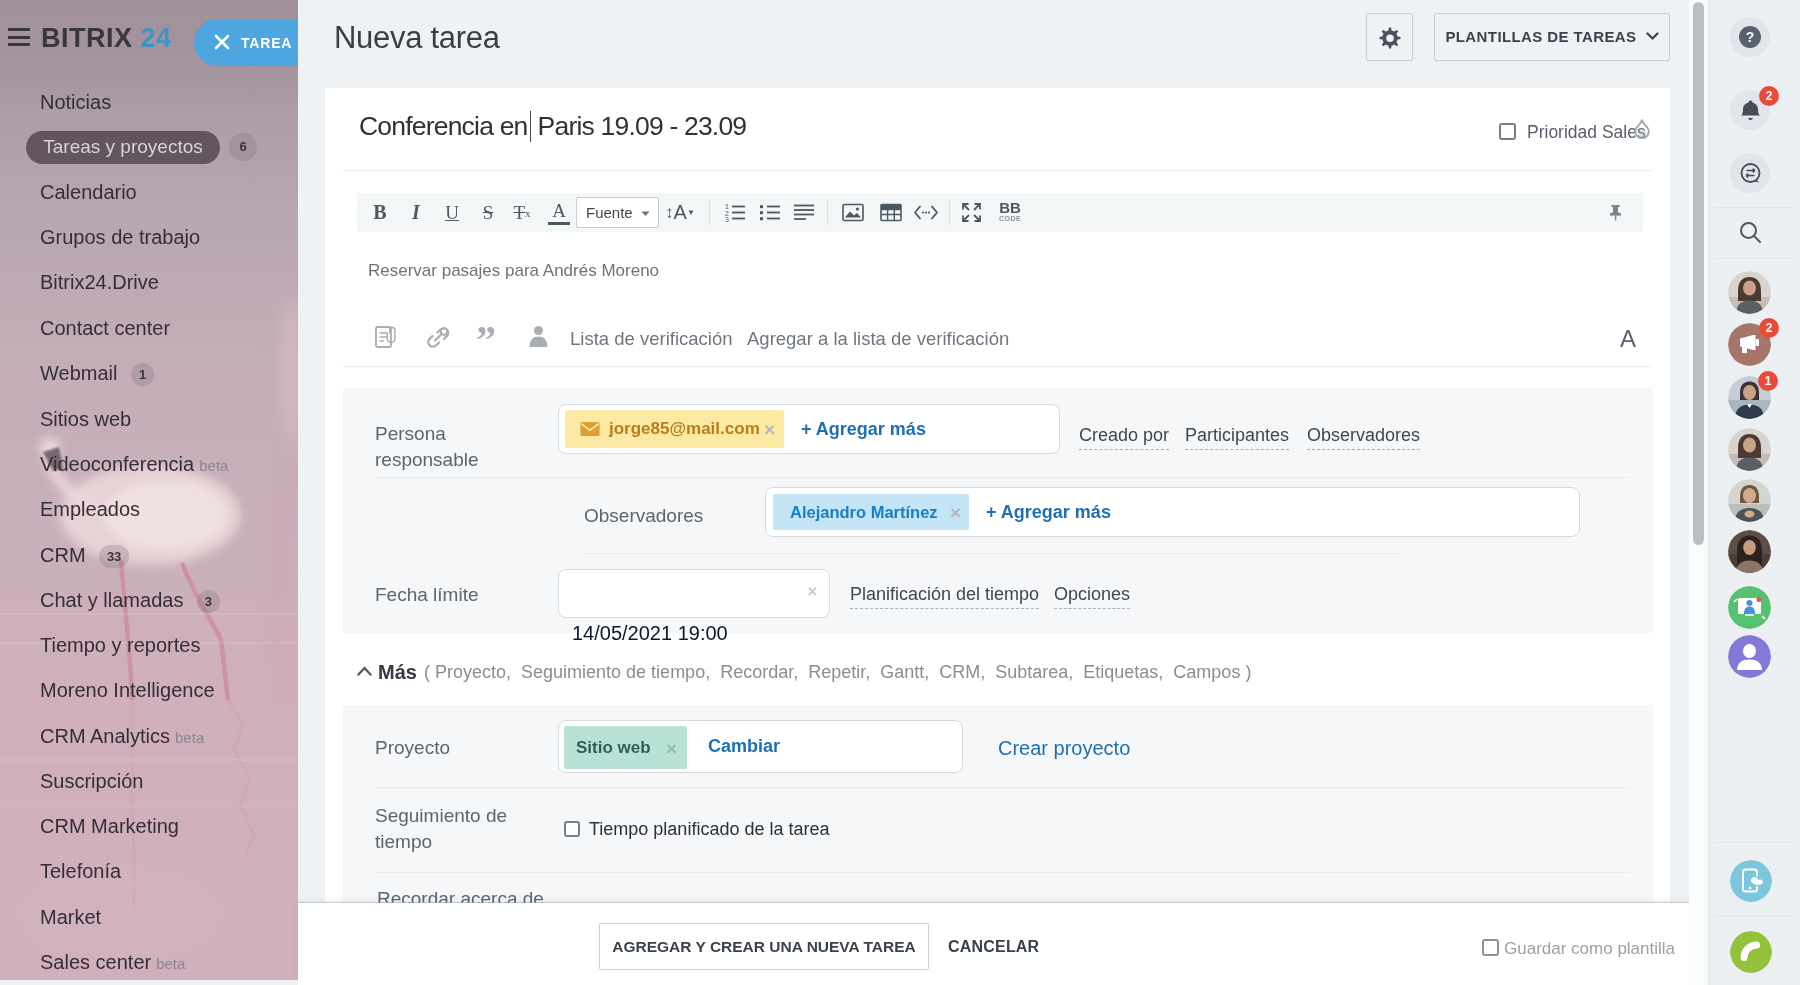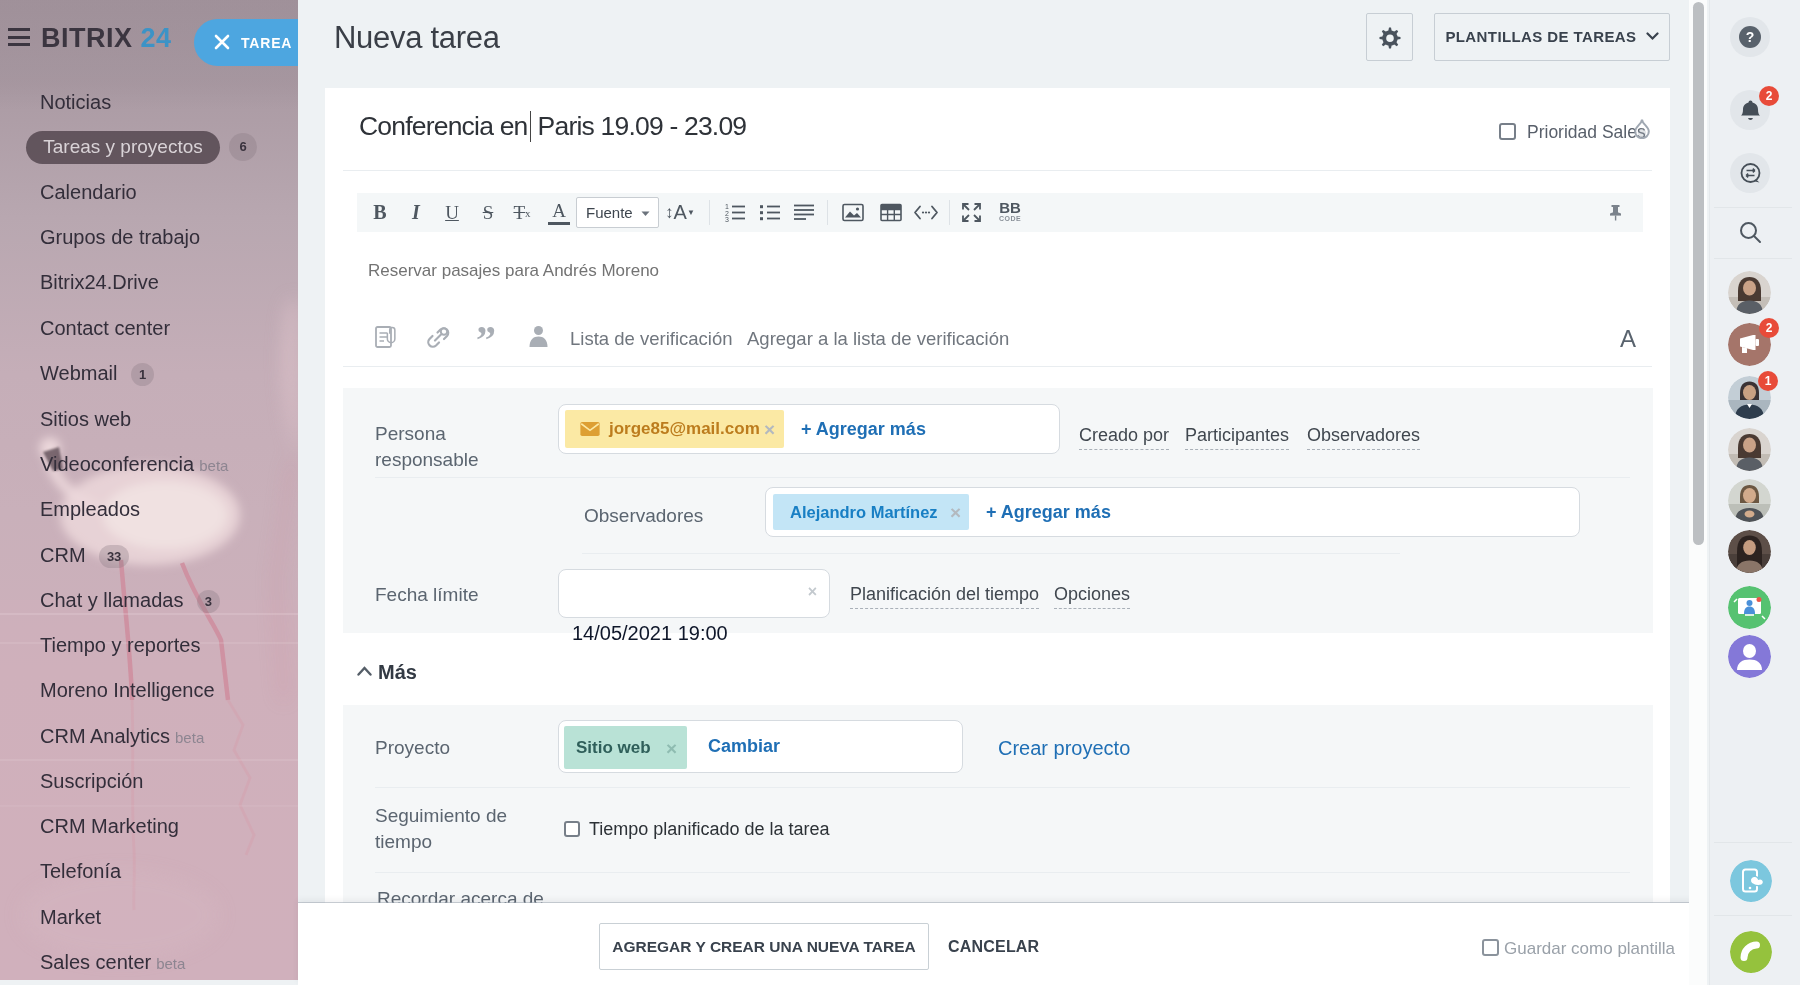--- a/index.html
+++ b/index.html
@@ -316,20 +316,21 @@
         <span style="position:absolute;left:13px;top:12px;font-size:20px;color:#0f172a;margin-top:40px;">14/05/2021 19:00</span>
         <span class="xgray" style="position:absolute;right:12px;top:14px;font-size:16px;color:#c3c9ce;">×</span>
       </div>
       <span class="dashlink" style="position:absolute;left:507px;top:196px;">Planificación del tiempo</span>
       <span class="dashlink" style="position:absolute;left:711px;top:196px;">Opciones</span>
     </div>
     <svg style="position:absolute;left:32px;top:578px" width="15" height="10" viewBox="0 0 15 10">
         <path d="M1.5 8.5 L7.5 2 L13.5 8.5" fill="none" stroke="#555e68" stroke-width="2.4" stroke-linecap="round"></path>
       </svg>
     <span style="position:absolute;left:53px;top:573px;font-size:20px;font-weight:bold;color:#333a44;">Más</span>
+    <span style="position:absolute;left:99px;top:574px;font-size:18px;color:#878e97;">( Proyecto, &nbsp;Seguimiento de tiempo, &nbsp;Recordar, &nbsp;Repetir, &nbsp;Gantt, &nbsp;CRM, &nbsp;Subtarea, &nbsp;Etiquetas, &nbsp;Campos )</span>
     <div class="gblock" style="top:617px;height:280px;">
       <div class="glabel" style="left:32px;top:32px;">Proyecto</div>
       <div class="ginput" style="left:215px;top:15px;width:405px;height:53px;">
         <div class="chip" style="left:5px;top:5px;width:123px;height:43px;background:#b9e2d6;">
           <span style="position:absolute;left:12px;top:12px;color:#2f5f5a;">Sitio web</span>
           <span class="xgray" style="position:absolute;right:10px;top:13px;color:#8fbcb1;">×</span>
         </div>
         <span class="bluelink" style="position:absolute;left:149px;top:15px;">Cambiar</span>
       </div>
       <span style="position:absolute;left:655px;top:32px;font-size:20px;color:#1f6fb5;">Crear proyecto</span>

